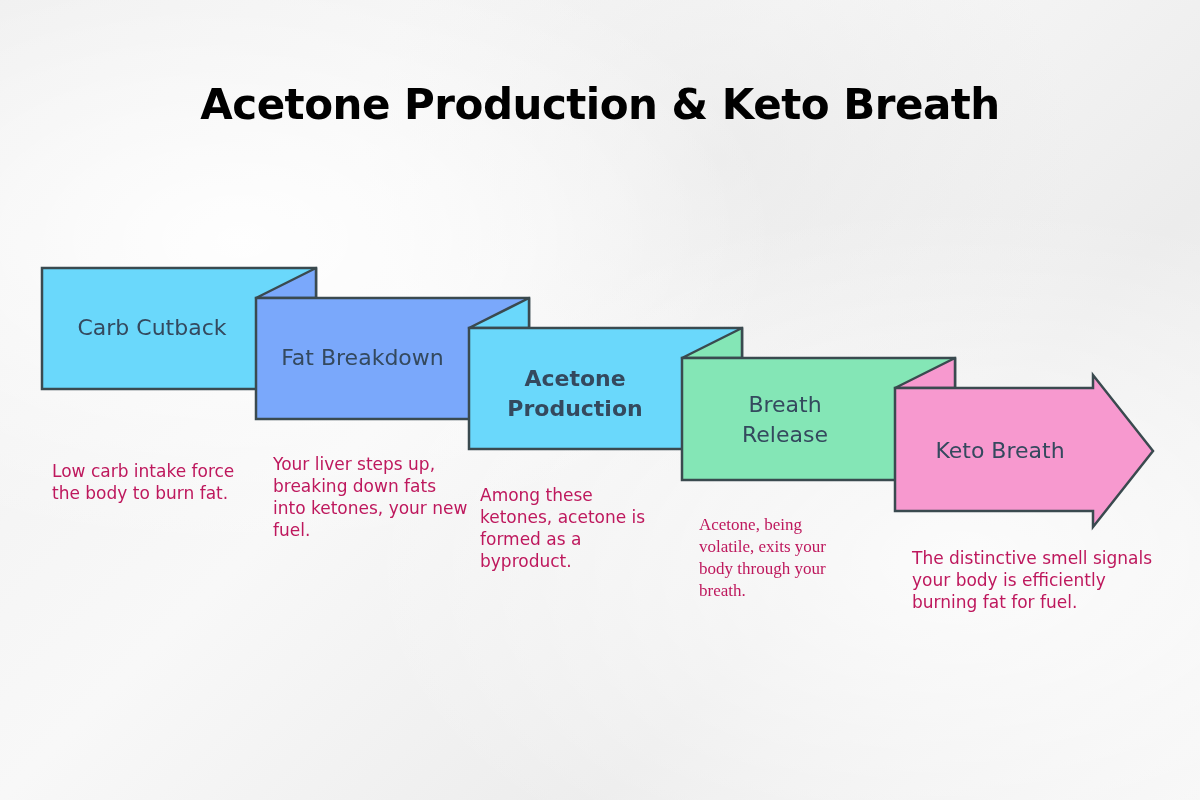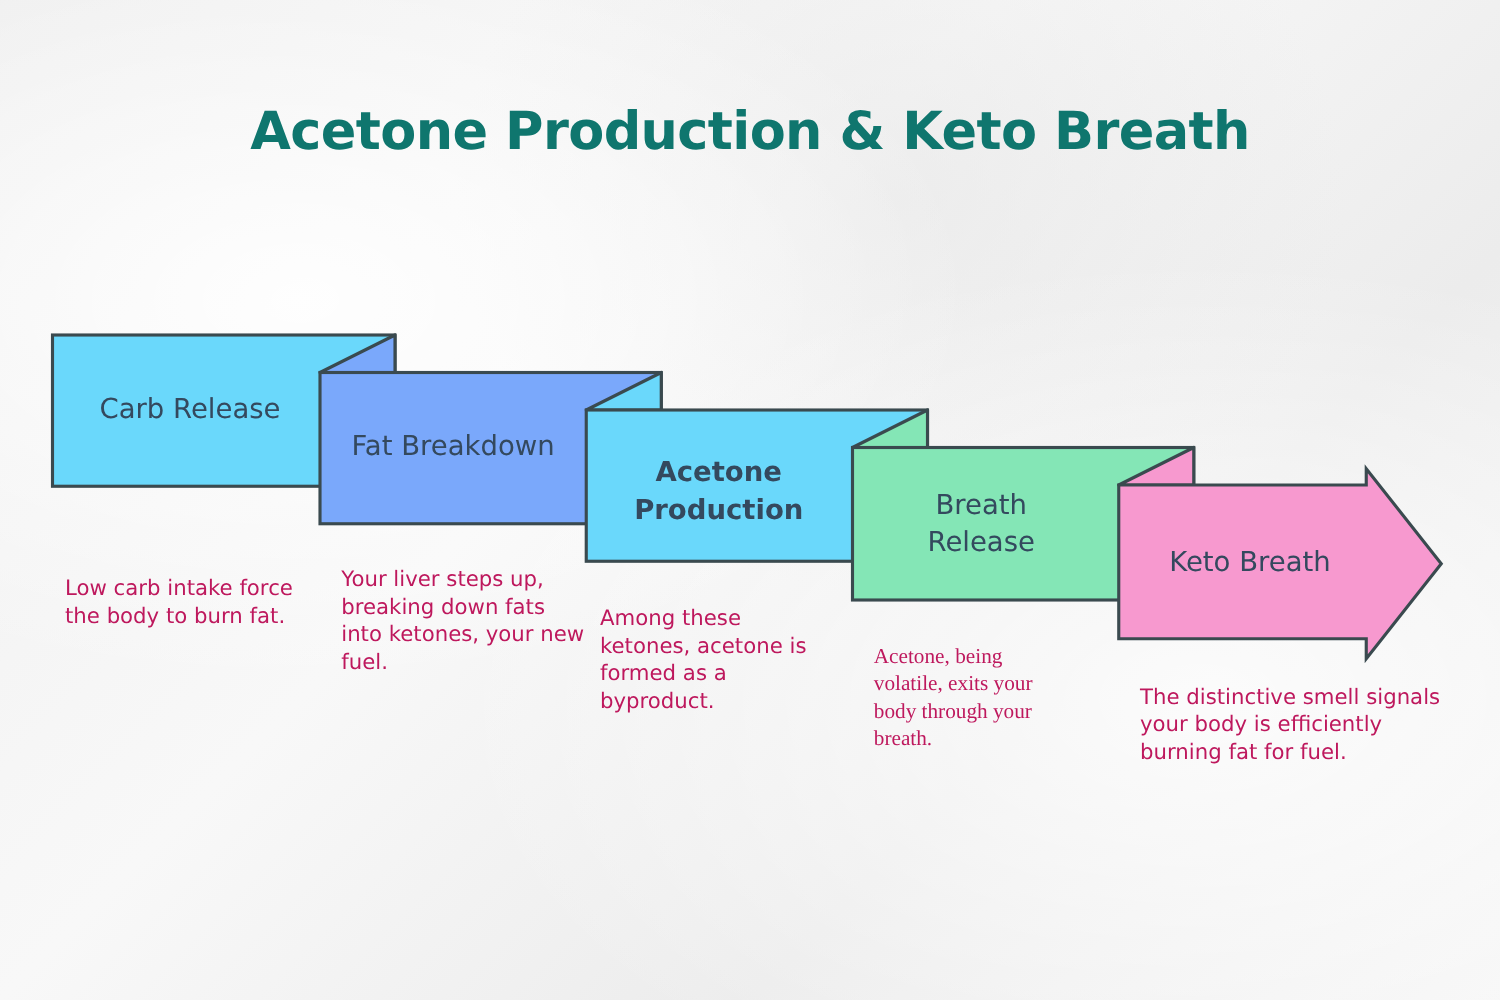--- a/index.html
+++ b/index.html
@@ -9,21 +9,21 @@
     background-image:
       radial-gradient(ellipse at 20% 30%, rgba(255,255,255,0.9) 0%, rgba(255,255,255,0) 40%),
       radial-gradient(ellipse at 80% 70%, rgba(255,255,255,0.8) 0%, rgba(255,255,255,0) 45%),
       radial-gradient(ellipse at 60% 20%, rgba(230,230,230,0.6) 0%, rgba(230,230,230,0) 35%),
       linear-gradient(135deg, #efefef 0%, #f8f8f8 40%, #ececec 70%, #f6f6f6 100%);
     font-family: "Liberation Sans", sans-serif;
   }
   .title {
     position: absolute; left: 0; top: 80px; width: 1200px; text-align: center;
     font-family: "DejaVu Sans", sans-serif; font-weight: bold;
-    font-size: 42px; color: #0f766e; letter-spacing: -0.5px;
+    font-size: 42px; color: #000000; letter-spacing: -0.5px;
   }
   svg.diagram { position: absolute; left: 0; top: 0; }
   .label {
     position: absolute; text-align: center; color: #34495e;
     font-family: "DejaVu Sans", sans-serif; font-size: 22px; line-height: 30px;
   }
   .desc {
     position: absolute; color: #be185d; font-size: 17px; line-height: 22px;
     font-family: "DejaVu Sans", sans-serif;
   }
@@ -53,21 +53,21 @@
   <g>
     <rect x="682" y="358" width="273" height="122" fill="#84e6b6" stroke="#3a4a4f" stroke-width="2.5"></rect>
     <polygon points="895,388 955,358 955,388" fill="#f799cf" stroke="#3a4a4f" stroke-width="2.5" stroke-linejoin="round"></polygon>
   </g>
 
   <g>
     <polygon points="895,388 1093,388 1093,375 1153,451 1093,527 1093,511 895,511" fill="#f799cf" stroke="#3a4a4f" stroke-width="2.5" stroke-linejoin="miter"></polygon>
   </g>
 </svg>
 
-<div class="label" style="left:42px; top:313px; width:220px;">Carb Release</div>
+<div class="label" style="left:42px; top:313px; width:220px;">Carb Cutback</div>
 <div class="label" style="left:256px; top:343px; width:213px;">Fat Breakdown</div>
 <div class="label" style="left:500px; top:364px; width:150px;font-weight:bold;">Acetone Production</div>
 <div class="label" style="left:710px; top:390px; width:150px;">Breath Release</div>
 <div class="label" style="left:905px; top:436px; width:190px;">Keto Breath</div>
 
 <div class="desc" style="left:52px; top:460px; width:200px;">Low carb intake force the body to burn fat.</div>
 <div class="desc" style="left:273px; top:453px; width:200px;">Your liver steps up, breaking down fats into ketones, your new fuel.</div>
 <div class="desc" style="left:480px; top:484px; width:170px;">Among these ketones, acetone is formed as a byproduct.</div>
 <div class="desc" style="left:699px; top:514px; width:160px;font-family:Liberation Serif, serif;">Acetone, being volatile, exits your body through your breath.</div>
 <div class="desc" style="left:912px; top:547px; width:245px;">The distinctive smell signals your body is efficiently burning fat for fuel.</div>

